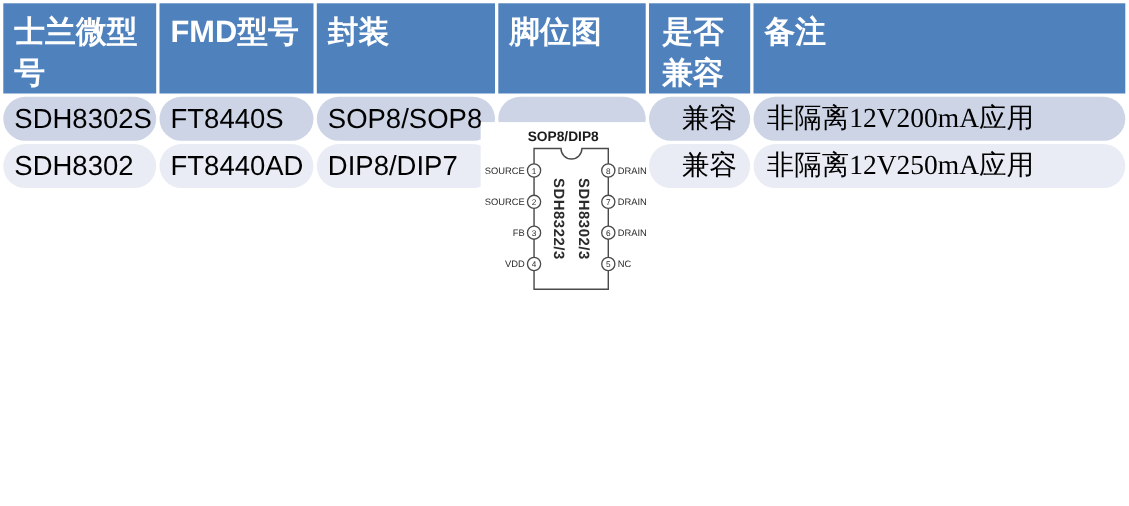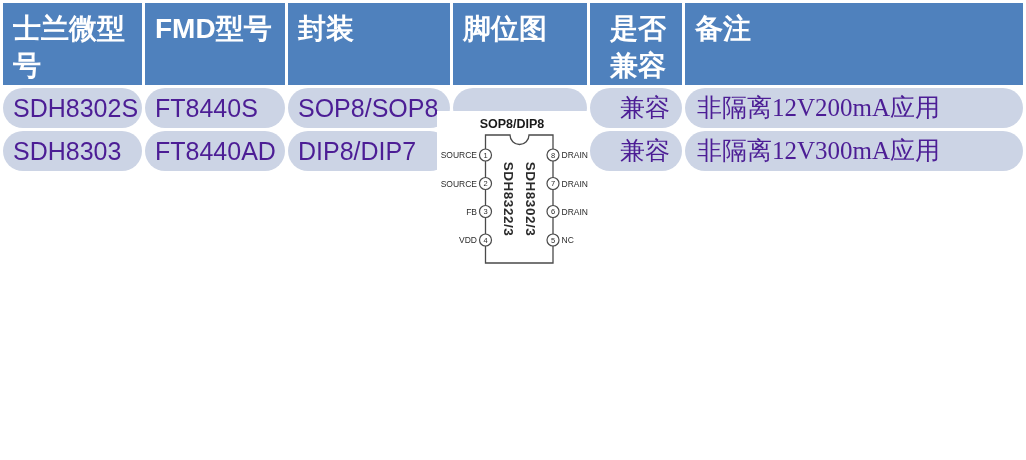--- a/index.html
+++ b/index.html
@@ -7,24 +7,24 @@
   .page { position:relative; width:1026px; height:460px; background:#ffffff; overflow:hidden; }
 
   table.cmp { border-collapse:separate; border-spacing:3px; width:1026px; table-layout:fixed; }
   th, td { vertical-align:top; overflow:hidden; }
 
   thead th {
     background:#4f81bd; color:#ffffff;
     font-size:28px; font-weight:bold; text-align:left;
     padding:8px 6px 0 10px; line-height:1.32; height:72px;
   }
-  thead th.col-compat { padding-left:12px; padding-right:8px;text-align:center; }
+  thead th.col-compat { padding-left:12px; padding-right:8px; }
 
   tbody td {
-    font-size:25px; color:#4c1d95;
+    font-size:25px; color:#000000;
     padding:4px 8px 0 10px; line-height:1.3;border-radius:20px;
   }
   tbody tr.band-dark  td { background:#ccd4e5; }
   tbody tr.band-light td { background:#e9ecf4; }
 
   tr.r-short { height:40px; }
   tr.r-tall1 { height:77px; }
   tr.r-tall2 { height:72px; }
   tr.r-tall3 { height:75px; }
 
@@ -68,27 +68,27 @@
     </thead>
     <tbody>
       <tr class="band-dark r-short">
         <td>SDH8302S</td>
         <td>FT8440S</td>
         <td>SOP8/SOP8</td>
         <td></td>
         <td class="cell-compatible">兼容</td>
         <td class="cell-remark">非隔离12V200mA应用</td>
       </tr>
-      <tr class="band-dark r-short">
-        <td>SDH8303</td>
+      <tr class="band-light r-short">
+        <td>SDH8302</td>
         <td>FT8440AD</td>
         <td>DIP8/DIP7</td>
         <td></td>
         <td class="cell-compatible">兼容</td>
-        <td class="cell-remark">非隔离12V300mA应用</td>
+        <td class="cell-remark">非隔离12V250mA应用</td>
       </tr>
     </tbody>
   </table>
 
   <div class="pin-diagram">
     <svg width="151" height="164" viewBox="0 0 151 164" xmlns="http://www.w3.org/2000/svg">
       <text class="pd-title" x="75" y="17" text-anchor="middle">SOP8/DIP8</text>
 
       <path class="pd-chip" d="M 48.5 24 L 73 24 A 9.5 9.5 0 0 0 92 24 L 116 24 L 116 152 L 48.5 152 Z"></path>
 

